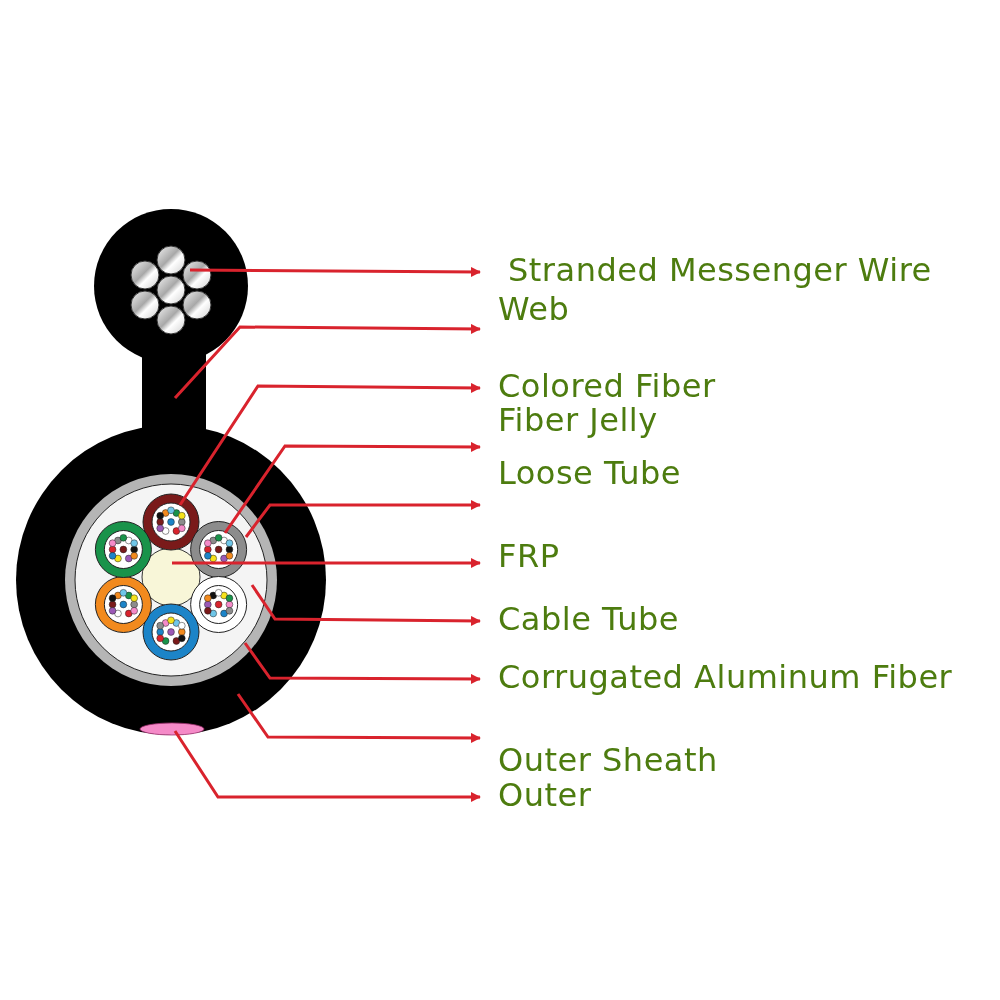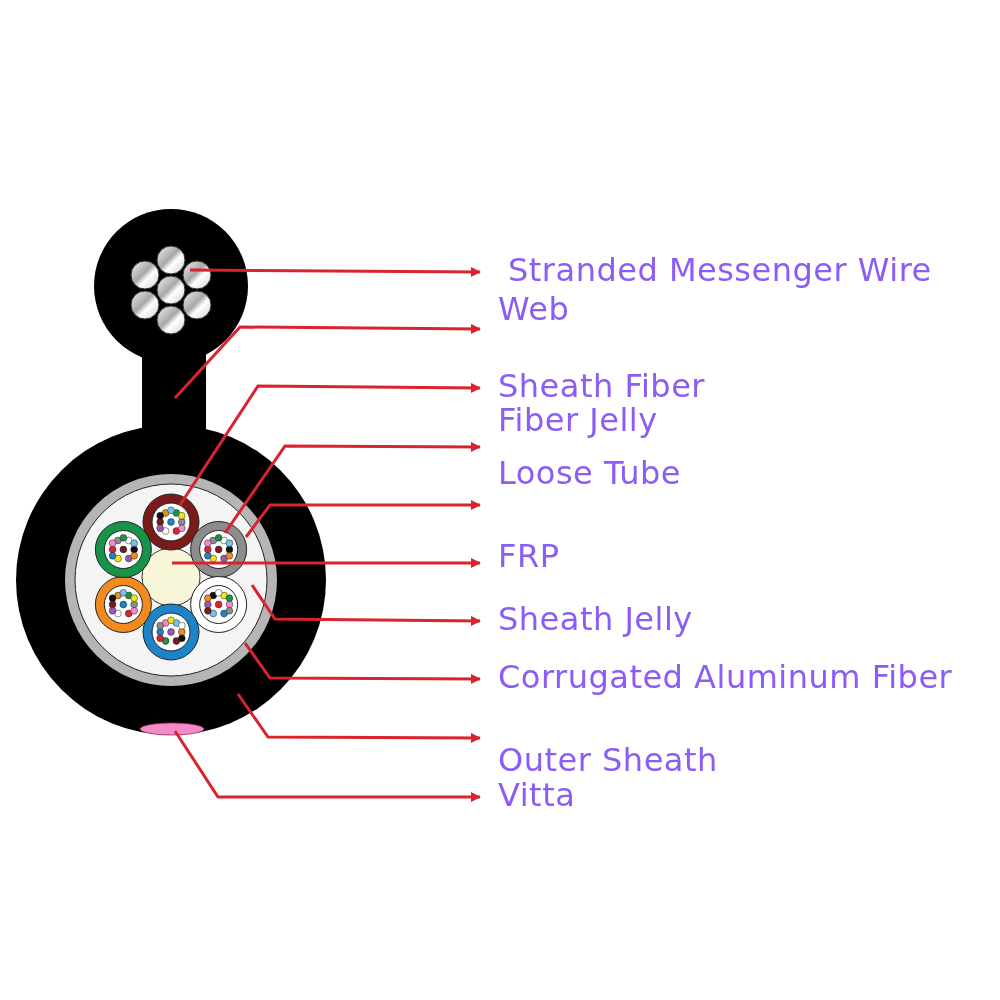--- a/index.html
+++ b/index.html
@@ -1,18 +1,18 @@
 <!DOCTYPE html>
 <html><head>
 <meta charset="utf-8">
 <style>
   html,body{margin:0;padding:0;background:#ffffff;}
   body{width:1000px;height:1000px;position:relative;overflow:hidden;font-family:"DejaVu Sans",sans-serif;}
   #diagram{position:absolute;left:0;top:0;width:1000px;height:1000px;}
-  .label{position:absolute;left:498px;font-size:32px;color:#8b5cf6;white-space:nowrap;letter-spacing:0.5px;line-height:1;transform:translateY(-55%);}
+  .label{position:absolute;left:498px;font-size:32px;color:#4d7c0f;white-space:nowrap;letter-spacing:0.5px;line-height:1;transform:translateY(-55%);}
   .label.first{left:508px;}
 </style>
 </head>
 <body>
 
 <svg id="diagram" viewBox="0 0 1000 1000" xmlns="http://www.w3.org/2000/svg">
   <defs>
     <linearGradient id="wireGrad" x1="0" y1="0" x2="1" y2="1">
       <stop offset="0" stop-color="#f2f2f2"></stop>
       <stop offset="0.45" stop-color="#a8a8a8"></stop>
@@ -157,21 +157,21 @@
     <polyline points="252,585 275,619 480,621" marker-end="url(#arrow)"></polyline>
     <polyline points="245,643 270,678 480,679" marker-end="url(#arrow)"></polyline>
     <polyline points="238,694 268,737 480,738" marker-end="url(#arrow)"></polyline>
     <polyline points="175,731 218,797 480,797" marker-end="url(#arrow)"></polyline>
   </g>
 </svg>
 
 <div>
   <div class="label first" style="top:272px">Stranded Messenger Wire</div>
   <div class="label" style="top:311px">Web</div>
-  <div class="label" style="top:388px">Sheath Fiber</div>
+  <div class="label" style="top:388px">Colored Fiber</div>
   <div class="label" style="top:422px">Fiber Jelly</div>
   <div class="label" style="top:475px">Loose Tube</div>
   <div class="label" style="top:558px">FRP</div>
-  <div class="label" style="top:621px">Sheath Jelly</div>
+  <div class="label" style="top:621px">Cable Tube</div>
   <div class="label" style="top:679px">Corrugated Aluminum Fiber</div>
   <div class="label" style="top:762px">Outer Sheath</div>
-  <div class="label" style="top:797px">Vitta</div>
+  <div class="label" style="top:797px">Outer</div>
 </div>
 
 </body></html>

